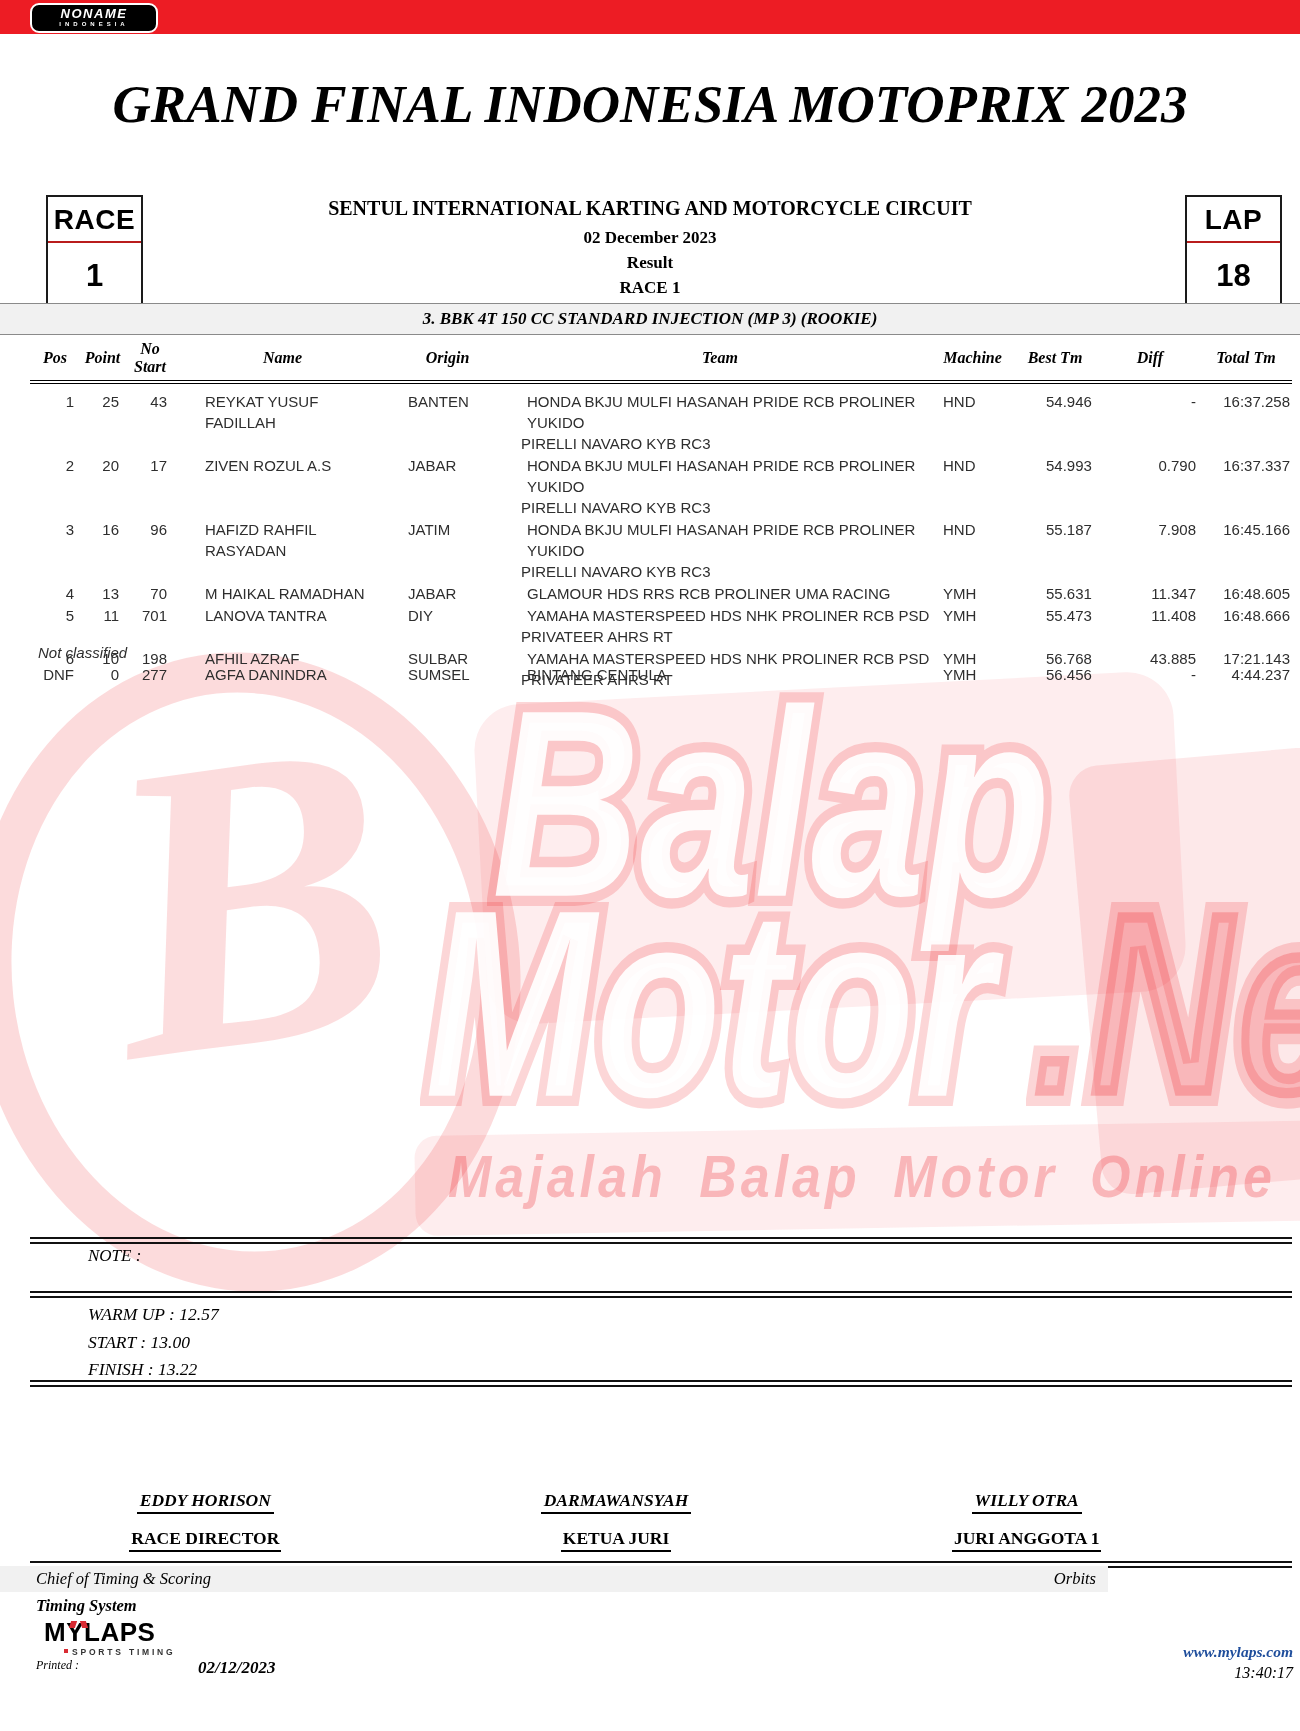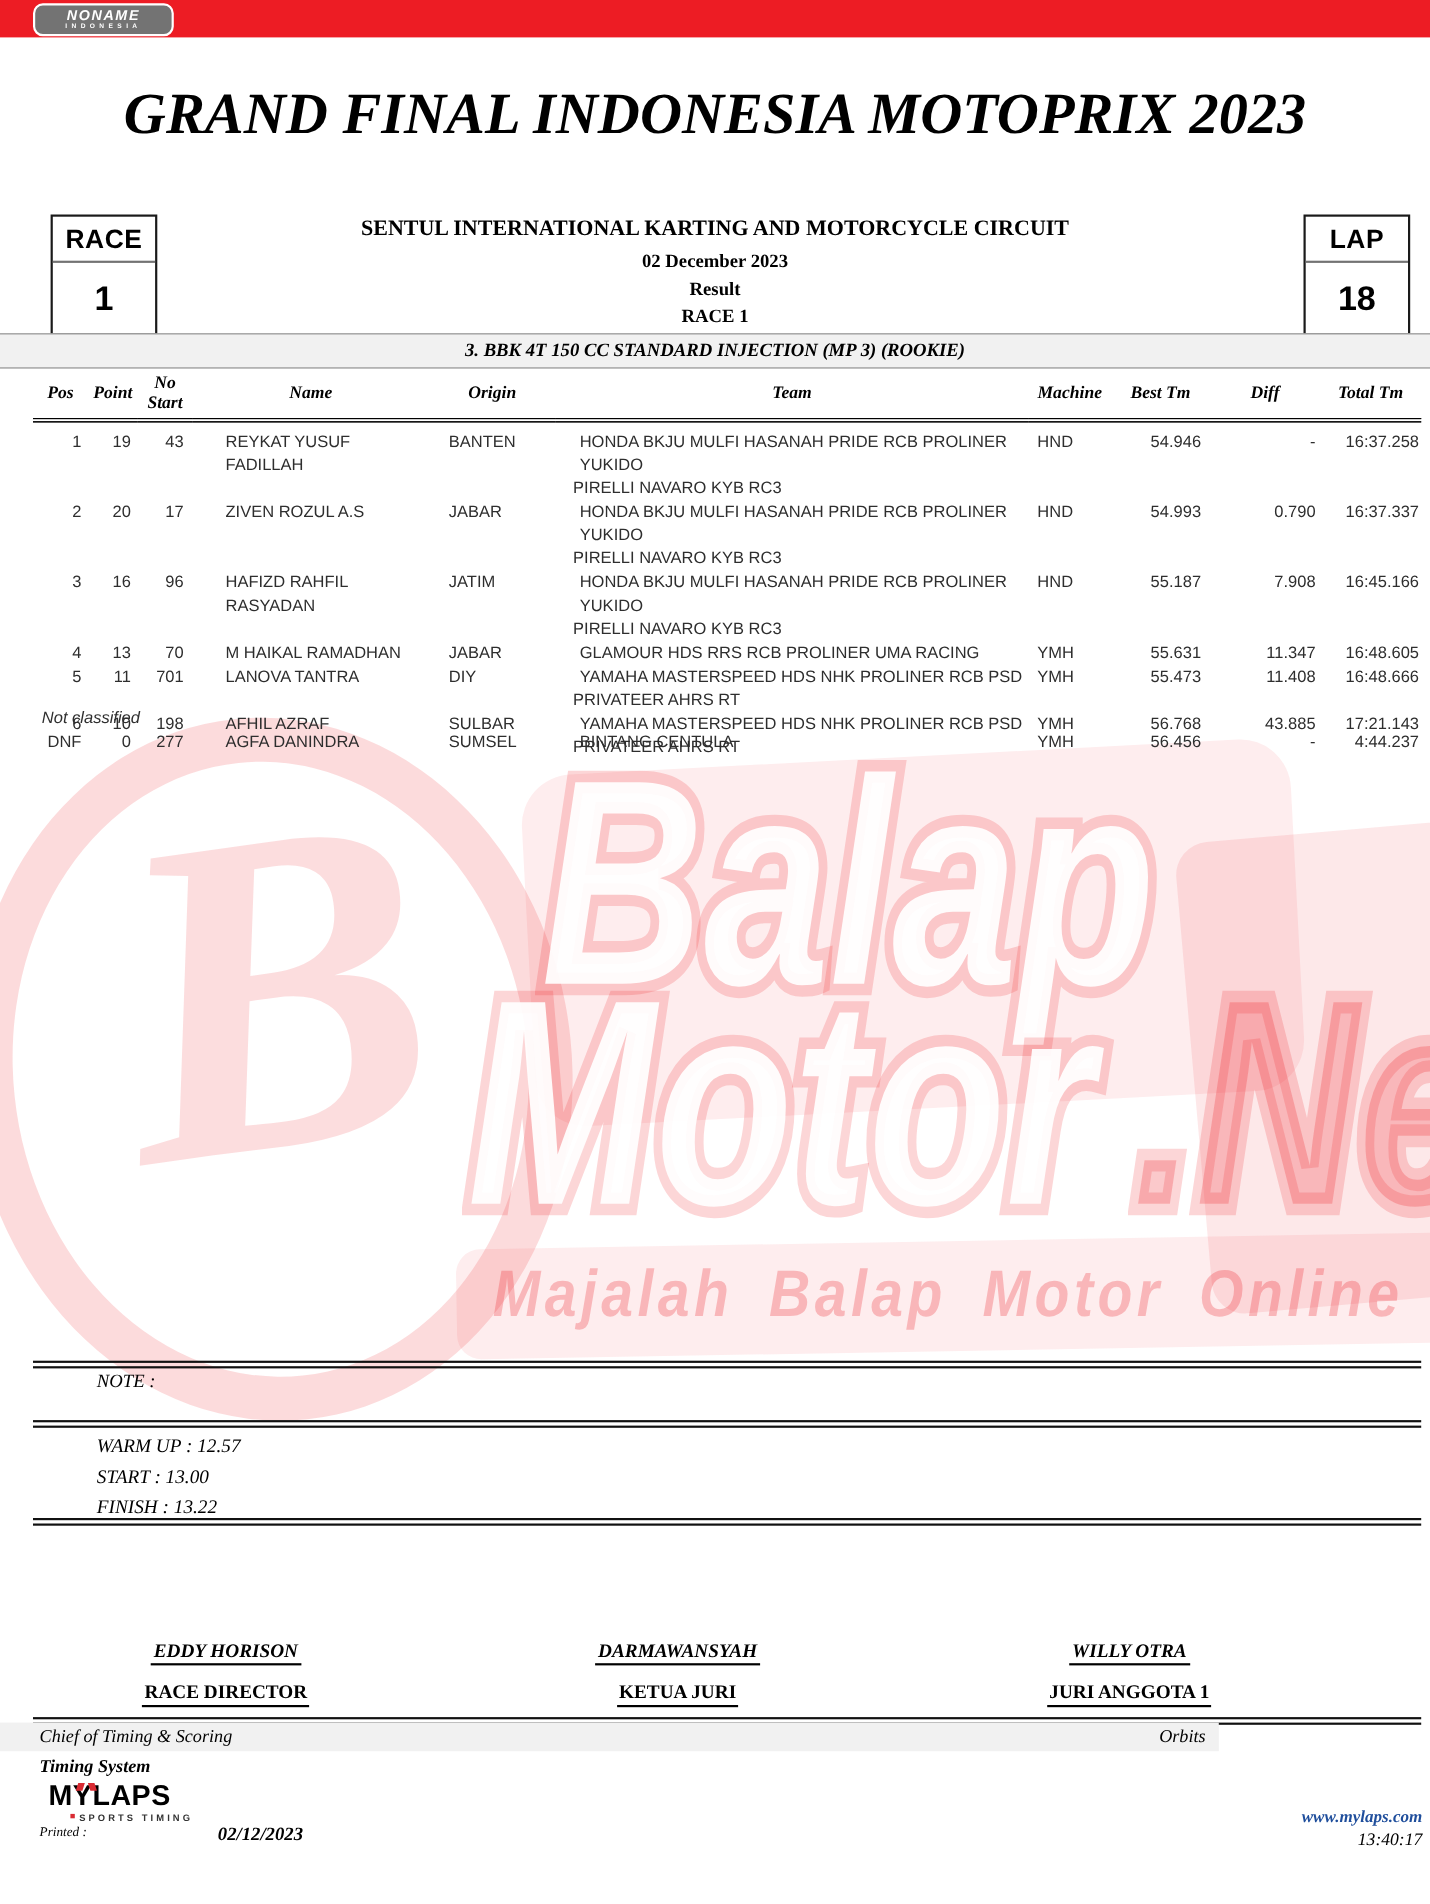--- a/index.html
+++ b/index.html
@@ -2,39 +2,39 @@
 <html><head>
 <meta charset="utf-8">
 <style>
   html,body{margin:0;padding:0;background:#fff;}
   .page{position:relative;width:1300px;height:1731px;background:#fff;overflow:hidden;
         font-family:"Liberation Sans",sans-serif;color:#000;}
   .ct{position:absolute;z-index:1;}
 
   
   .red-banner{left:0;top:0;width:1300px;height:34px;background:#ed1c24;}
-  .noname-logo{position:absolute;left:30px;top:3px;width:124px;height:26px;background:#737373;
+  .noname-logo{position:absolute;left:30px;top:3px;width:124px;height:26px;background:#000000;
                border:2px solid #fff;border-radius:9px;color:#fff;text-align:center;overflow:hidden;}
   .noname-word{font-size:13px;font-weight:900;font-style:italic;letter-spacing:1.5px;line-height:15px;margin-top:1px;}
   .noname-sub{font-size:6px;letter-spacing:4px;line-height:7px;font-weight:bold;}
 
   
   .doc-title{left:0;top:74px;width:1300px;text-align:center;font-family:"Liberation Serif",serif;
              font-weight:bold;font-style:italic;font-size:53px;white-space:nowrap;}
   .event-block{left:0;top:197px;width:1300px;text-align:center;font-family:"Liberation Serif",serif;
                font-weight:bold;}
   .ev-circuit{font-size:20px;}
   .ev-date{font-size:17px;margin-top:8px;}
   .ev-result{font-size:17px;margin-top:5px;}
   .ev-race{font-size:17px;margin-top:5px;}
 
   .corner-box{border:2px solid #1a1a1a;width:93px;text-align:center;background:#fff;}
   .race-box{left:46px;top:195px;}
   .lap-box{left:1185px;top:195px;}
-  .box-label{font-size:24px;font-weight:bold;letter-spacing:0.5px;border-bottom:2px solid #737373;padding:7px 0 5px;}
+  .box-label{font-size:28px;font-weight:bold;letter-spacing:0.5px;border-bottom:2px solid #b91c1c;padding:7px 0 5px;}
   .box-value{font-size:31px;font-weight:bold;padding:15px 0 13px;}
 
   .class-band{left:0;top:303px;width:1300px;height:30px;line-height:30px;background:#f1f1f1;
               border-top:1px solid #8a8a8a;border-bottom:1px solid #8a8a8a;text-align:center;
               font-family:"Liberation Serif",serif;font-style:italic;font-weight:bold;font-size:17px;}
 
   
   .results{left:30px;top:335px;width:1262px;}
   table{border-collapse:collapse;width:100%;table-layout:fixed;}
   col.w-pos{width:50px;}col.w-point{width:45px;}col.w-no{width:50px;}col.w-name{width:215px;}
@@ -219,21 +219,21 @@
               <div class="th-line">Diff</div>
             </th>
             <th>
               <div class="th-line">Total Tm</div>
             </th>
           </tr>
         </thead>
       <tbody id="main-tbody">
           <tr>
             <td class="col-pos c-r">1</td>
-            <td class="col-point c-r">19</td>
+            <td class="col-point c-r">25</td>
             <td class="col-no c-r">43</td>
             <td class="col-name">REYKAT YUSUF FADILLAH</td>
             <td class="col-origin">BANTEN</td>
             <td class="col-team">
               <div class="team-l1">HONDA BKJU MULFI HASANAH PRIDE RCB PROLINER YUKIDO</div>
               <div>PIRELLI NAVARO KYB RC3</div>
             </td>
             <td class="col-machine">HND</td>
             <td class="col-best">54.946</td>
             <td class="col-diff">-</td>

